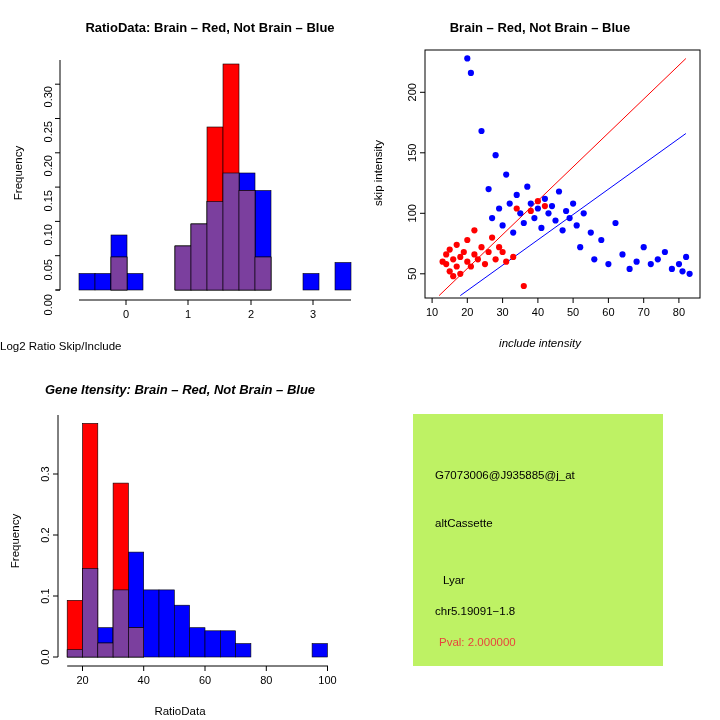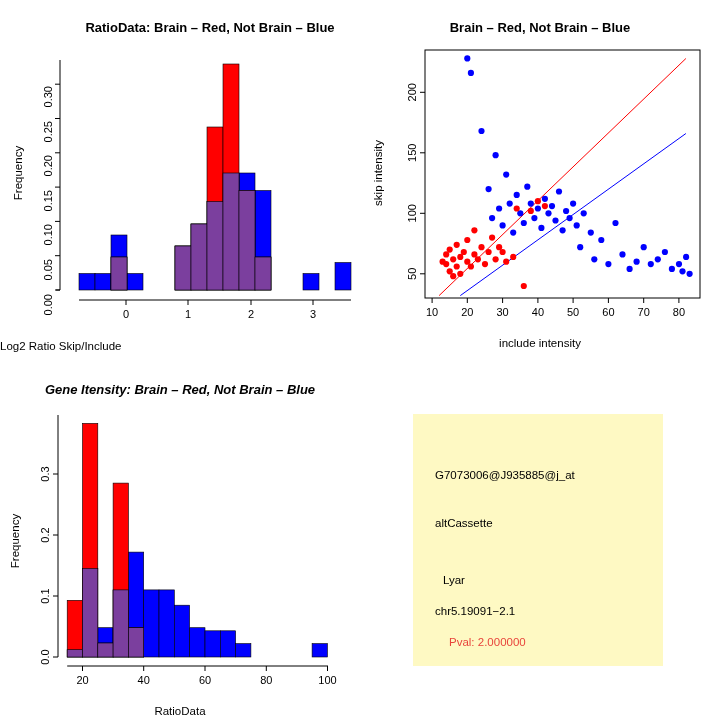--- a/index.html
+++ b/index.html
@@ -2,21 +2,21 @@
 <html><head>
 <meta charset="utf-8">
 <style>
   html,body{margin:0;padding:0;}
   body{width:720px;height:720px;background:#ffffff;font-family:"Liberation Sans",sans-serif;}
   #page{position:relative;width:720px;height:720px;overflow:hidden;}
   .panel{position:absolute;}
   .ptitle{font-weight:bold;font-size:13px;color:#000;text-align:center;white-space:nowrap;}
   .axlabel{font-size:11.5px;color:#000;}
   svg{display:block;}
-  .infobox{position:absolute;background:#fef9c3;}
+  .infobox{position:absolute;background:#bef264;}
   .infotext{font-size:11.5px;color:#000;}
   .infotext.pval{color:#e8453c;}
 </style>
 </head>
 <body>
 
 <div id="page">
 
   <div class="panel" style="left:0;top:0;width:360px;height:360px;">
     <div class="ptitle" style="position:absolute;left:0;top:20px;width:360px;padding-left:30px;">RatioData: Brain – Red, Not Brain – Blue</div>
@@ -223,21 +223,21 @@
             <circle cx="146.2" cy="261.7" r="3.1"></circle>
           <circle cx="153.2" cy="256.9" r="3.1"></circle>
             <circle cx="156.7" cy="208.5" r="3.1"></circle>
           <circle cx="163.8" cy="286.0" r="3.1"></circle>
             <circle cx="170.8" cy="210.9" r="3.1"></circle>
           <circle cx="177.9" cy="201.2" r="3.1"></circle>
             <circle cx="184.9" cy="206.1" r="3.1"></circle>
         </g>
       </g>
     </svg>
-    <div class="axlabel" style="position:absolute;left:0;top:337px;width:360px;text-align:center;">include intensity</div>
+    <div class="axlabel" style="position:absolute;left:0;top:337px;width:360px;text-align:center;font-style:italic;">include intensity</div>
     <div class="axlabel" style="position:absolute;left:-52px;top:167px;width:140px;text-align:center;transform:rotate(-90deg);">skip intensity</div>
   </div>
 
   <div class="panel" style="left:0;top:360px;width:360px;height:360px;">
     <div class="ptitle" style="position:absolute;left:0;top:22px;width:360px;font-style:italic;">Gene Itensity: Brain – Red, Not Brain – Blue</div>
     <svg width="360" height="360" viewBox="0 0 360 360">
 
       <line x1="58" y1="55" x2="58" y2="297" stroke="#000" stroke-width="1"></line>
       <g stroke="#000" stroke-width="1">
         <line x1="58" y1="297" x2="53" y2="297"></line>
@@ -299,17 +299,17 @@
       </g>
     </svg>
     <div class="axlabel" style="position:absolute;left:0;top:345px;width:360px;text-align:center;">RatioData</div>
     <div class="axlabel" style="position:absolute;left:-55px;top:175px;width:140px;text-align:center;transform:rotate(-90deg);">Frequency</div>
   </div>
 
   <div class="infobox" style="left:413px;top:414px;width:250px;height:252px;">
     <div class="infotext" style="position:absolute;left:22px;top:55px;">G7073006@J935885@j_at</div>
     <div class="infotext" style="position:absolute;left:22px;top:103px;text-align:center;">altCassette</div>
     <div class="infotext" style="position:absolute;left:22px;top:160px;margin-left:8px;">Lyar</div>
-    <div class="infotext" style="position:absolute;left:22px;top:191px;">chr5.19091−2.1</div>
-    <div class="infotext pval" style="position:absolute;left:36px;top:222px;">Pval: 2.000000</div>
+    <div class="infotext" style="position:absolute;left:22px;top:191px;">chr5.19091−1.8</div>
+    <div class="infotext pval" style="position:absolute;left:26px;top:222px;">Pval: 2.000000</div>
   </div>
 
 </div>
 
 </body></html>

